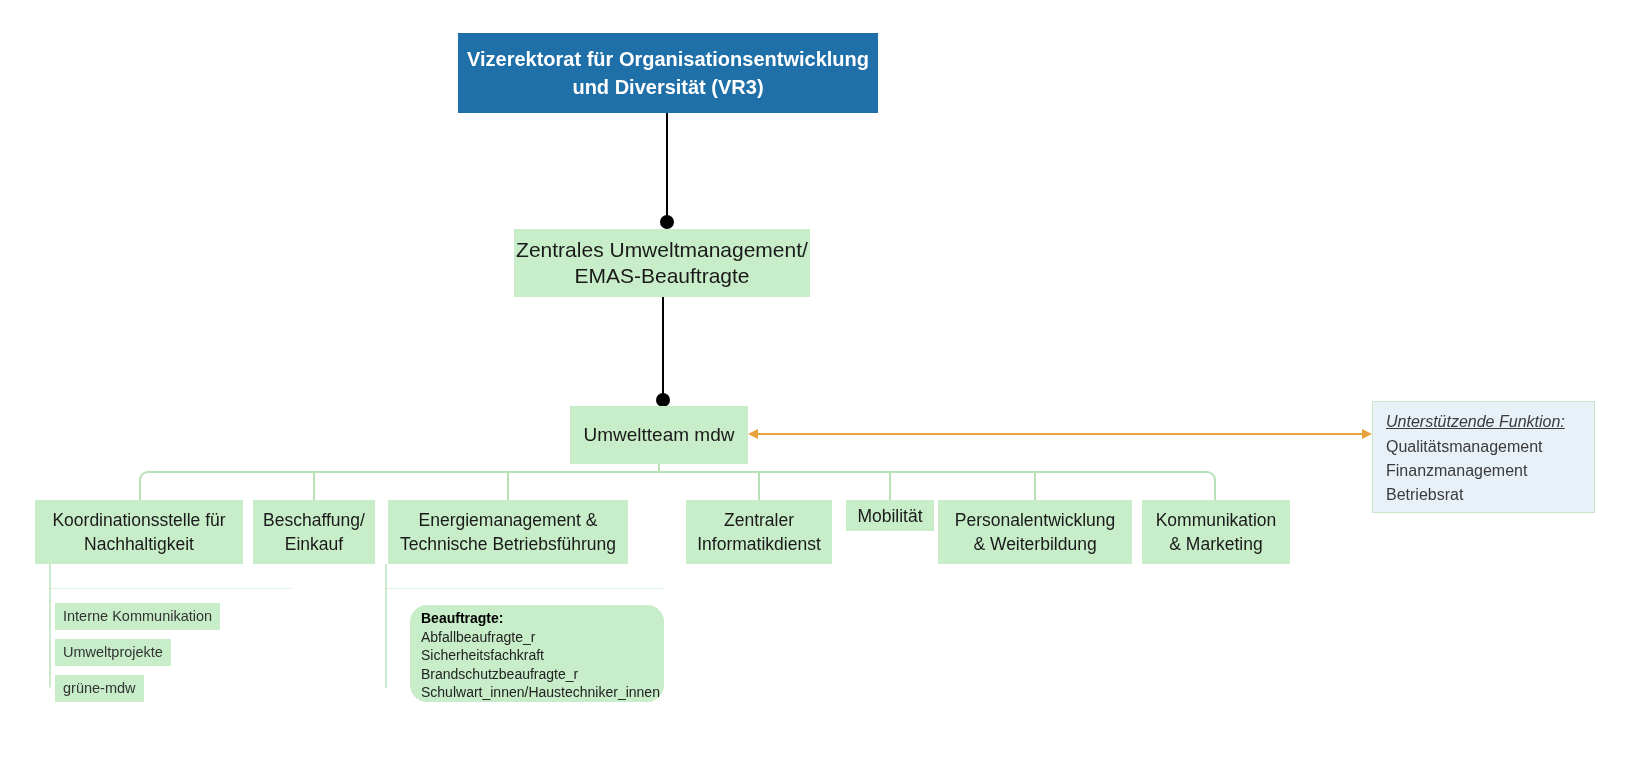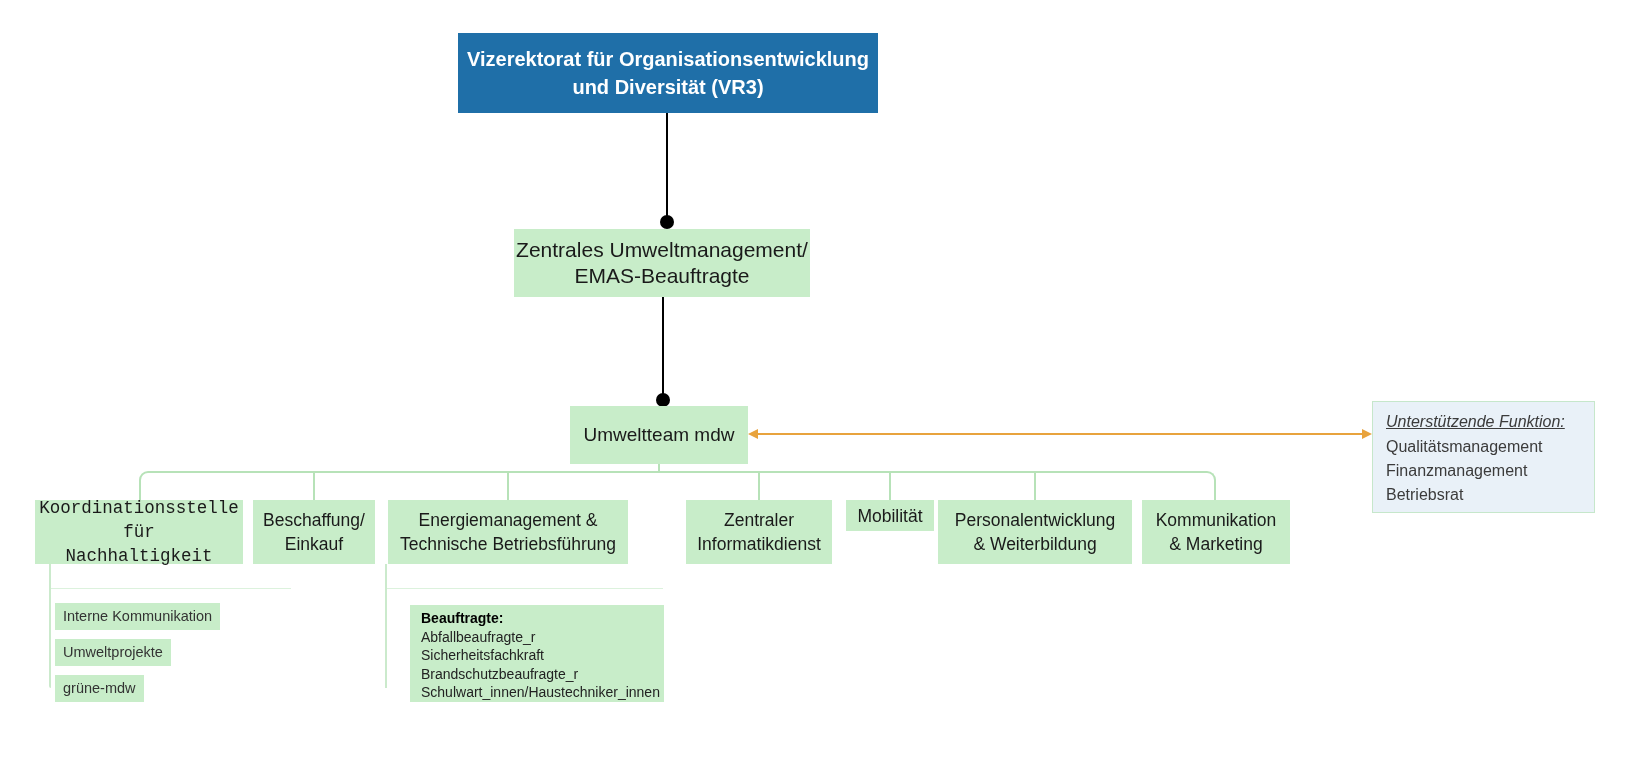--- a/index.html
+++ b/index.html
@@ -49,21 +49,21 @@
   .bus {
     position: absolute; left: 139px; top: 471px; width: 1077px; height: 29px;
     border-top: 2px solid #B7E2B8; border-left: 2px solid #B7E2B8; border-right: 2px solid #B7E2B8;
     border-radius: 9px 9px 0 0; box-sizing: border-box;
   }
   .drop { position: absolute; top: 471px; width: 2px; height: 29px; background: #B7E2B8; }
   .drop-2 { left: 313px; } .drop-3 { left: 507px; } .drop-4 { left: 758px; }
   .drop-5 { left: 889px; } .drop-6 { left: 1034px; }
   
   .child { top: 500px; height: 64px; background: #C8EDC9; font-size: 17.5px; line-height: 24px; }
-  .child-1 { left: 35px;   width: 208px; font-family: Liberation Mono, monospace; }
+  .child-1 { left: 35px;   width: 208px; }
   .child-2 { left: 253px;  width: 122px; }
   .child-3 { left: 388px;  width: 240px; }
   .child-4 { left: 686px;  width: 146px; }
   .child-5 { left: 846px;  width: 88px; height: 31px; }
   .child-6 { left: 938px;  width: 194px; }
   .child-7 { left: 1142px; width: 148px; }
   
   .sub-vline { position: absolute; width: 2px; background: #CBEACC; }
   .sub-vline-a { left: 49px;  top: 564px; height: 124px; border-bottom-left-radius: 6px; }
   .sub-vline-b { left: 385px; top: 564px; height: 124px; }
@@ -75,21 +75,21 @@
     position: absolute; left: 55px;
     display: inline-block; background: #C8EDC9; color: #333333;
     font-size: 14.5px; line-height: 27px; height: 27px;
     padding: 0 8px; white-space: nowrap;
   }
   .chip-1 { top: 603px; } .chip-2 { top: 639px; } .chip-3 { top: 675px; }
   
   .beauftragte-box {
     position: absolute; left: 410px; top: 605px; width: 254px; height: 97px;
     background: #C8EDC9; box-sizing: border-box; padding: 4px 0 0 11px;
-    font-size: 14px; line-height: 18.5px; color: #222222;
+    font-size: 14px; line-height: 18.5px; color: #222222; border-radius: 17px;
   }
   .beauftragte-box .bt-title { font-weight: bold; color: #000000; }
   .beauftragte-box div { white-space: nowrap; }
   
   .support-box {
     position: absolute; left: 1372px; top: 376px; width: 223px; height: 112px;
     background: #E9F1F8; border: 1px solid #C6E7CB; box-sizing: border-box;
     padding: 8px 0 0 13px; color: #3b3b3b; font-size: 16px; line-height: 24px; margin-top: 25px;
   }
   .support-title { font-style: italic; text-decoration: underline; margin-bottom: 1px; }

